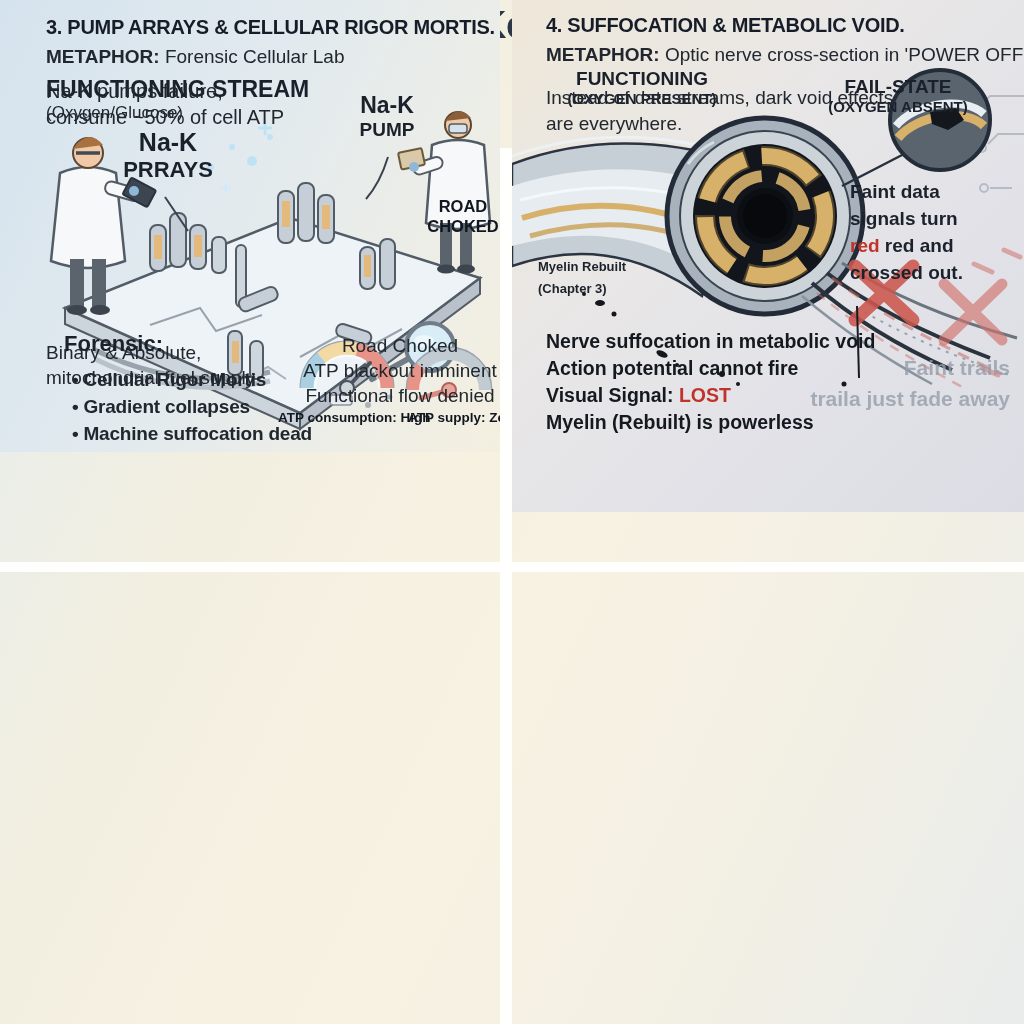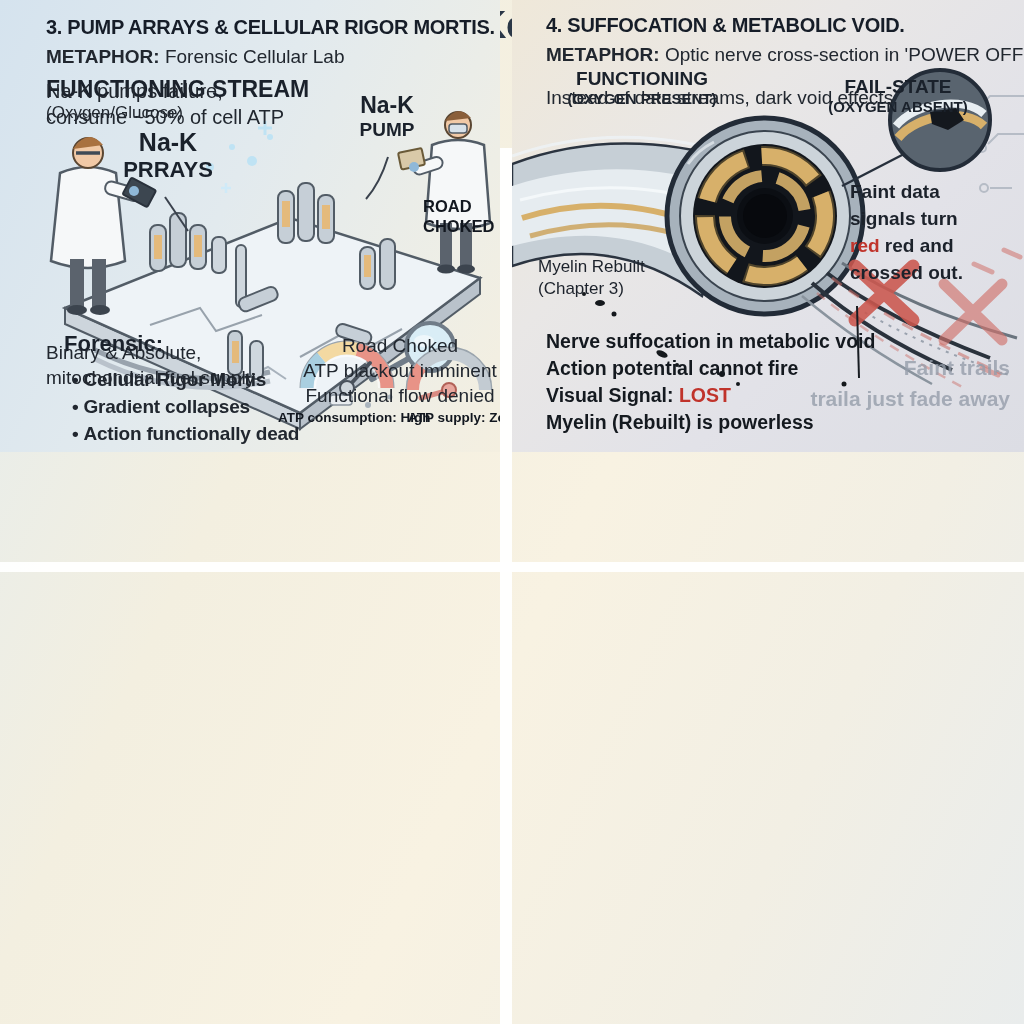--- a/index.html
+++ b/index.html
@@ -11,34 +11,34 @@
   .nw{white-space:nowrap}
   
   .logo-row{left:0;right:0;top:24;display:flex;justify-content:center;align-items:center;gap:10px}
   .brand{font-size:38px;font-weight:700;color:#2b3747;letter-spacing:-0.5px}
   .main-title{left:0;right:0;top:82;text-align:center;font-size:45px;font-weight:800;color:#1e2836;letter-spacing:0.5px}
   
   .panel{position:absolute;overflow:hidden}
   #q1{left:0;top:148;width:500px;height:414px;background:linear-gradient(105deg,#d8e6ee 0%,#e6ece6 45%,#f4edda 85%,#f6eedb 100%)}
   #q2{left:512px;top:148;width:512px;height:414px;background:linear-gradient(160deg,#f8f1de 0%,#f5edd9 70%,#f1e9d8 100%)}
   #q3{left:0;top:572;width:500px;height:452px;background:linear-gradient(115deg,#d5e3ee 0%,#e2eaee 45%,#eeeee6 80%,#f4efe0 100%)}
-  #q4{left:512px;top:572;width:512px;height:452px;background:linear-gradient(135deg,#efe8d9 0%,#e9e7e6 35%,#e2e2e8 65%,#dcdde4 100%)}
+  #q4{left:512px;top:572;width:512px;height:512px;background:linear-gradient(135deg,#efe8d9 0%,#e9e7e6 35%,#e2e2e8 65%,#dcdde4 100%)}
   .div-v{left:500px;top:148px;width:12px;height:876px;background:rgba(255,255,255,.95)}
   .div-h{left:0;top:562px;width:1024px;height:10px;background:rgba(255,255,255,.95)}
   .pt{font-size:20px;font-weight:800;color:#161d28;letter-spacing:-0.3px;white-space:nowrap}
   .meta{font-size:19px;color:#21272f;white-space:nowrap}
   .meta .lab{font-weight:800}
   .sub-h{font-weight:800;color:#1a212b;white-space:nowrap}
   .cap{font-size:19px;line-height:25px;color:#21272f;white-space:nowrap}
   .b8{font-weight:400}
   .bul{list-style:none;margin:8px;padding:0;font-size:15.5px;line-height:22.5px;color:#21272f;letter-spacing:-0.2px}
   .bul li{white-space:nowrap;font-weight:500}
   .bul li.bold-li{font-weight:800}
   .bul .m{margin-right:5px}
-  .callout{font-size:16.5px;line-height:20px;font-weight:800;color:#12171f;text-align:left}
+  .callout{font-size:16.5px;line-height:20px;font-weight:800;color:#12171f;text-align:center}
   .gauge-label{font-size:13.5px;font-weight:800;color:#12171f;text-align:center;white-space:nowrap}
   .red{color:#c0332b}
   .z2{z-index:3}
   svg{display:block}
 </style>
 </head>
 <body>
 
 <div id="canvas">
 
@@ -510,21 +510,21 @@
     </div>
     <div class="abs c z2" style="left:332px;top:92px;width:110px">
       <div class="sub-h" style="font-size:23px">Na-K</div>
       <div class="sub-h" style="font-size:19px">PUMP</div>
     </div>
     <div class="abs z2" style="left:64px;top:330px">
       <div class="sub-h" style="font-size:22px;line-height:28px">Forensic:</div>
       <ul class="bul" style="font-size:19px;line-height:27px">
         <li style="font-weight:700"><span class="m">•</span><span>Cellular Rigor Mortis</span></li>
         <li style="font-weight:700"><span class="m">•</span><span>Gradient collapses</span></li>
-        <li style="font-weight:700"><span class="m">•</span><span>Action functionally dead</span></li>
+        <li style="font-weight:700"><span class="m">•</span><span>Machine suffocation dead</span></li>
       </ul>
     </div>
     <svg class="abs" style="left:285px;top:328px" width="215" height="82" viewBox="0 0 215 82">
 
       <g fill="none">
         <path d="M16,60 A46,46 0 0 1 108,60" stroke="#9aa4ad" stroke-width="3"></path>
         <path d="M22,60 A40,40 0 0 1 36.3,29.4" stroke="#a9cfe0" stroke-width="13"></path>
         <path d="M36.3,29.4 A40,40 0 0 1 72.4,21.4" stroke="#f3d9a2" stroke-width="13"></path>
         <path d="M72.4,21.4 A40,40 0 0 1 102,60" stroke="#e89387" stroke-width="13"></path>
         <path d="M30,60 A32,32 0 0 1 94,60" stroke="#ffffff" stroke-width="2" opacity=".6"></path>
@@ -613,22 +613,23 @@
       </g>
       <line x1="345" y1="238" x2="347" y2="310" stroke="#171c22" stroke-width="2"></line>
     </svg>
     <div class="abs pt" style="left:34px;top:14px">4. SUFFOCATION &amp; METABOLIC VOID.</div>
     <div class="abs meta" style="left:34px;top:44px">
       <span class="lab">METAPHOR:</span>
       <span>Optic nerve cross-section in 'POWER OFF' state</span>
     </div>
     <div class="abs z2" style="left:34px;top:85px;font-size:19px;line-height:26px;color:#21272f">
       <div class="nw"><span>Instead of data streams,</span> <span class="b8">dark void effects</span></div>
-    </div>
-    <div class="abs z2" style="left:26px;top:256px;font-size:17px;line-height:22px;font-weight:400;color:#1c222b">
+      <div>are everywhere.</div>
+    </div>
+    <div class="abs z2" style="left:26px;top:256px;font-size:13px;line-height:22px;font-weight:700;color:#1c222b">
       <div>Myelin Rebuilt</div>
       <div>(Chapter 3)</div>
     </div>
     <div class="abs z2" style="right:24px;top:178px;width:150px;text-align:left;font-size:19px;line-height:27px;font-weight:800;color:#1c222b">
       <div>Faint data</div>
       <div>signals turn</div>
       <div class="nw"><span class="red">red</span> <span>red and</span></div>
       <div>crossed out.</div>
     </div>
     <div class="abs z2" style="right:14px;top:352px;width:220px;text-align:right;font-size:21px;line-height:31px;font-weight:600;color:#969eab;opacity:.8">

